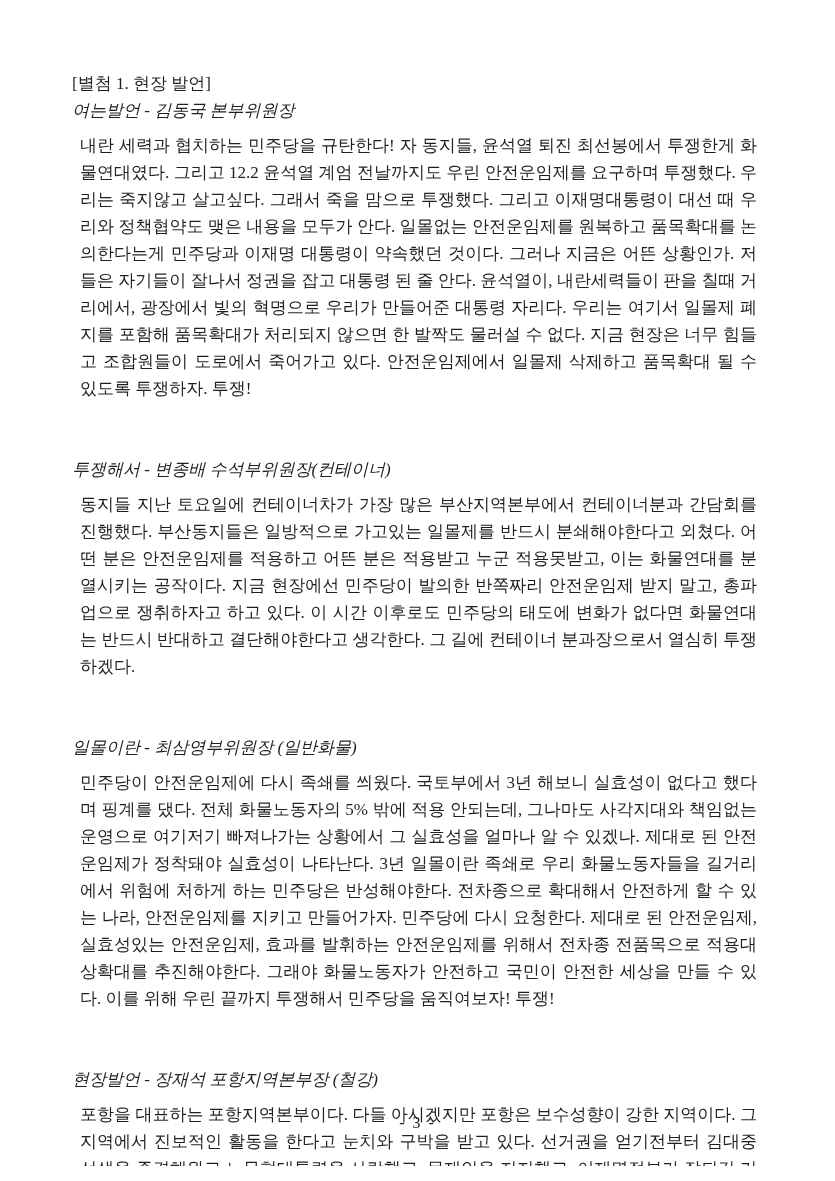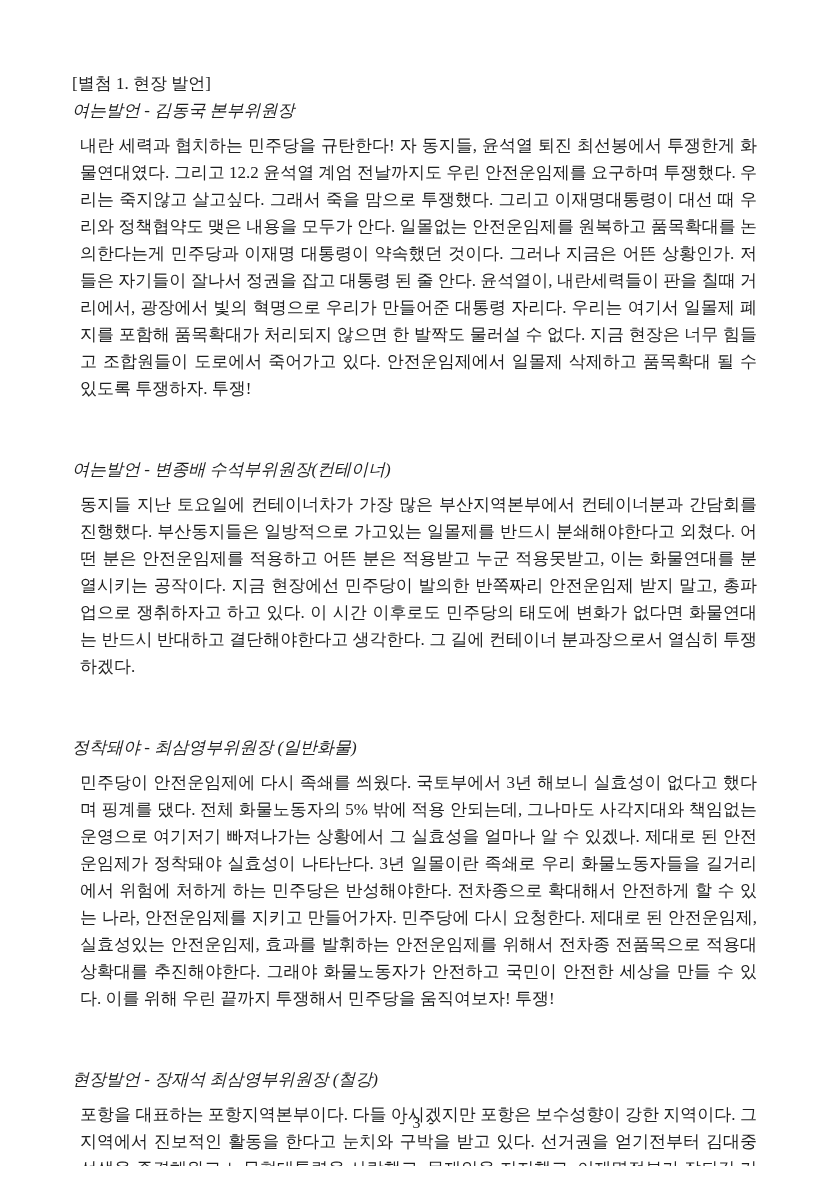--- a/index.html
+++ b/index.html
@@ -58,30 +58,30 @@
   <div class="content">
 
     <div class="doc-title">[별첨 1. 현장 발언]</div>
 
     <section class="section">
       <div class="section-heading">여는발언 - 김동국 본부위원장</div>
       <p class="section-body">내란 세력과 협치하는 민주당을 규탄한다! 자 동지들, 윤석열 퇴진 최선봉에서 투쟁한게 화물연대였다. 그리고 12.2 윤석열 계엄 전날까지도 우린 안전운임제를 요구하며 투쟁했다. 우리는 죽지않고 살고싶다. 그래서 죽을 맘으로 투쟁했다. 그리고 이재명대통령이 대선 때 우리와 정책협약도 맺은 내용을 모두가 안다. 일몰없는 안전운임제를 원복하고 품목확대를 논의한다는게 민주당과 이재명 대통령이 약속했던 것이다. 그러나 지금은 어뜬 상황인가. 저들은 자기들이 잘나서 정권을 잡고 대통령 된 줄 안다. 윤석열이, 내란세력들이 판을 칠때 거리에서, 광장에서 빛의 혁명으로 우리가 만들어준 대통령 자리다. 우리는 여기서 일몰제 폐지를 포함해 품목확대가 처리되지 않으면 한 발짝도 물러설 수 없다. 지금 현장은 너무 힘들고 조합원들이 도로에서 죽어가고 있다. 안전운임제에서 일몰제 삭제하고 품목확대 될 수 있도록 투쟁하자. 투쟁!</p>
     </section>
 
     <section class="section">
-      <div class="section-heading">여는발언 - 변종배 수석부위원장(컨테이너)</div>
+      <div class="section-heading">투쟁해서 - 변종배 수석부위원장(컨테이너)</div>
       <p class="section-body">동지들 지난 토요일에 컨테이너차가 가장 많은 부산지역본부에서 컨테이너분과 간담회를 진행했다. 부산동지들은 일방적으로 가고있는 일몰제를 반드시 분쇄해야한다고 외쳤다. 어떤 분은 안전운임제를 적용하고 어뜬 분은 적용받고 누군 적용못받고, 이는 화물연대를 분열시키는 공작이다. 지금 현장에선 민주당이 발의한 반쪽짜리 안전운임제 받지 말고, 총파업으로 쟁취하자고 하고 있다. 이 시간 이후로도 민주당의 태도에 변화가 없다면 화물연대는 반드시 반대하고 결단해야한다고 생각한다. 그 길에 컨테이너 분과장으로서 열심히 투쟁하겠다.</p>
     </section>
 
     <section class="section">
-      <div class="section-heading">정착돼야 - 최삼영부위원장 (일반화물)</div>
+      <div class="section-heading">일몰이란 - 최삼영부위원장 (일반화물)</div>
       <p class="section-body">민주당이 안전운임제에 다시 족쇄를 씌웠다. 국토부에서 3년 해보니 실효성이 없다고 했다며 핑계를 댔다. 전체 화물노동자의 5% 밖에 적용 안되는데, 그나마도 사각지대와 책임없는 운영으로 여기저기 빠져나가는 상황에서 그 실효성을 얼마나 알 수 있겠나. 제대로 된 안전운임제가 정착돼야 실효성이 나타난다. 3년 일몰이란 족쇄로 우리 화물노동자들을 길거리에서 위험에 처하게 하는 민주당은 반성해야한다. 전차종으로 확대해서 안전하게 할 수 있는 나라, 안전운임제를 지키고 만들어가자. 민주당에 다시 요청한다. 제대로 된 안전운임제, 실효성있는 안전운임제, 효과를 발휘하는 안전운임제를 위해서 전차종 전품목으로 적용대상확대를 추진해야한다. 그래야 화물노동자가 안전하고 국민이 안전한 세상을 만들 수 있다. 이를 위해 우린 끝까지 투쟁해서 민주당을 움직여보자! 투쟁!</p>
     </section>
 
     <section class="section">
-      <div class="section-heading">현장발언 - 장재석 최삼영부위원장 (철강)</div>
+      <div class="section-heading">현장발언 - 장재석 포항지역본부장 (철강)</div>
       <p class="section-body">포항을 대표하는 포항지역본부이다. 다들 아시겠지만 포항은 보수성향이 강한 지역이다. 그 지역에서 진보적인 활동을 한다고 눈치와 구박을 받고 있다. 선거권을 얻기전부터 김대중 선생을 존경해왔고 노무현대통령을 사랑했고, 문재인을 지지했고, 이재명정부가 잘되길 기원했다. 하지만 그 희망이 화물노동자를 도구로 삼고 있다. 철강사업장은 해마다 최저입찰을 시행해 입찰을 준비하면서 투쟁을 안한적이 없다. 지금도 도로에서 화물노동자가 죽어나가고 있다. 안전운임을 정치적으로 볼게 아니라 화물노동자와 대화해 더 나은 삶을 이어가도록 법제도를 개선해야한다. 기존 안전운임</p>
     </section>
 
   </div>
 
   <div class="page-number">- 3 -</div>
 </div>
 
 </body></html>

